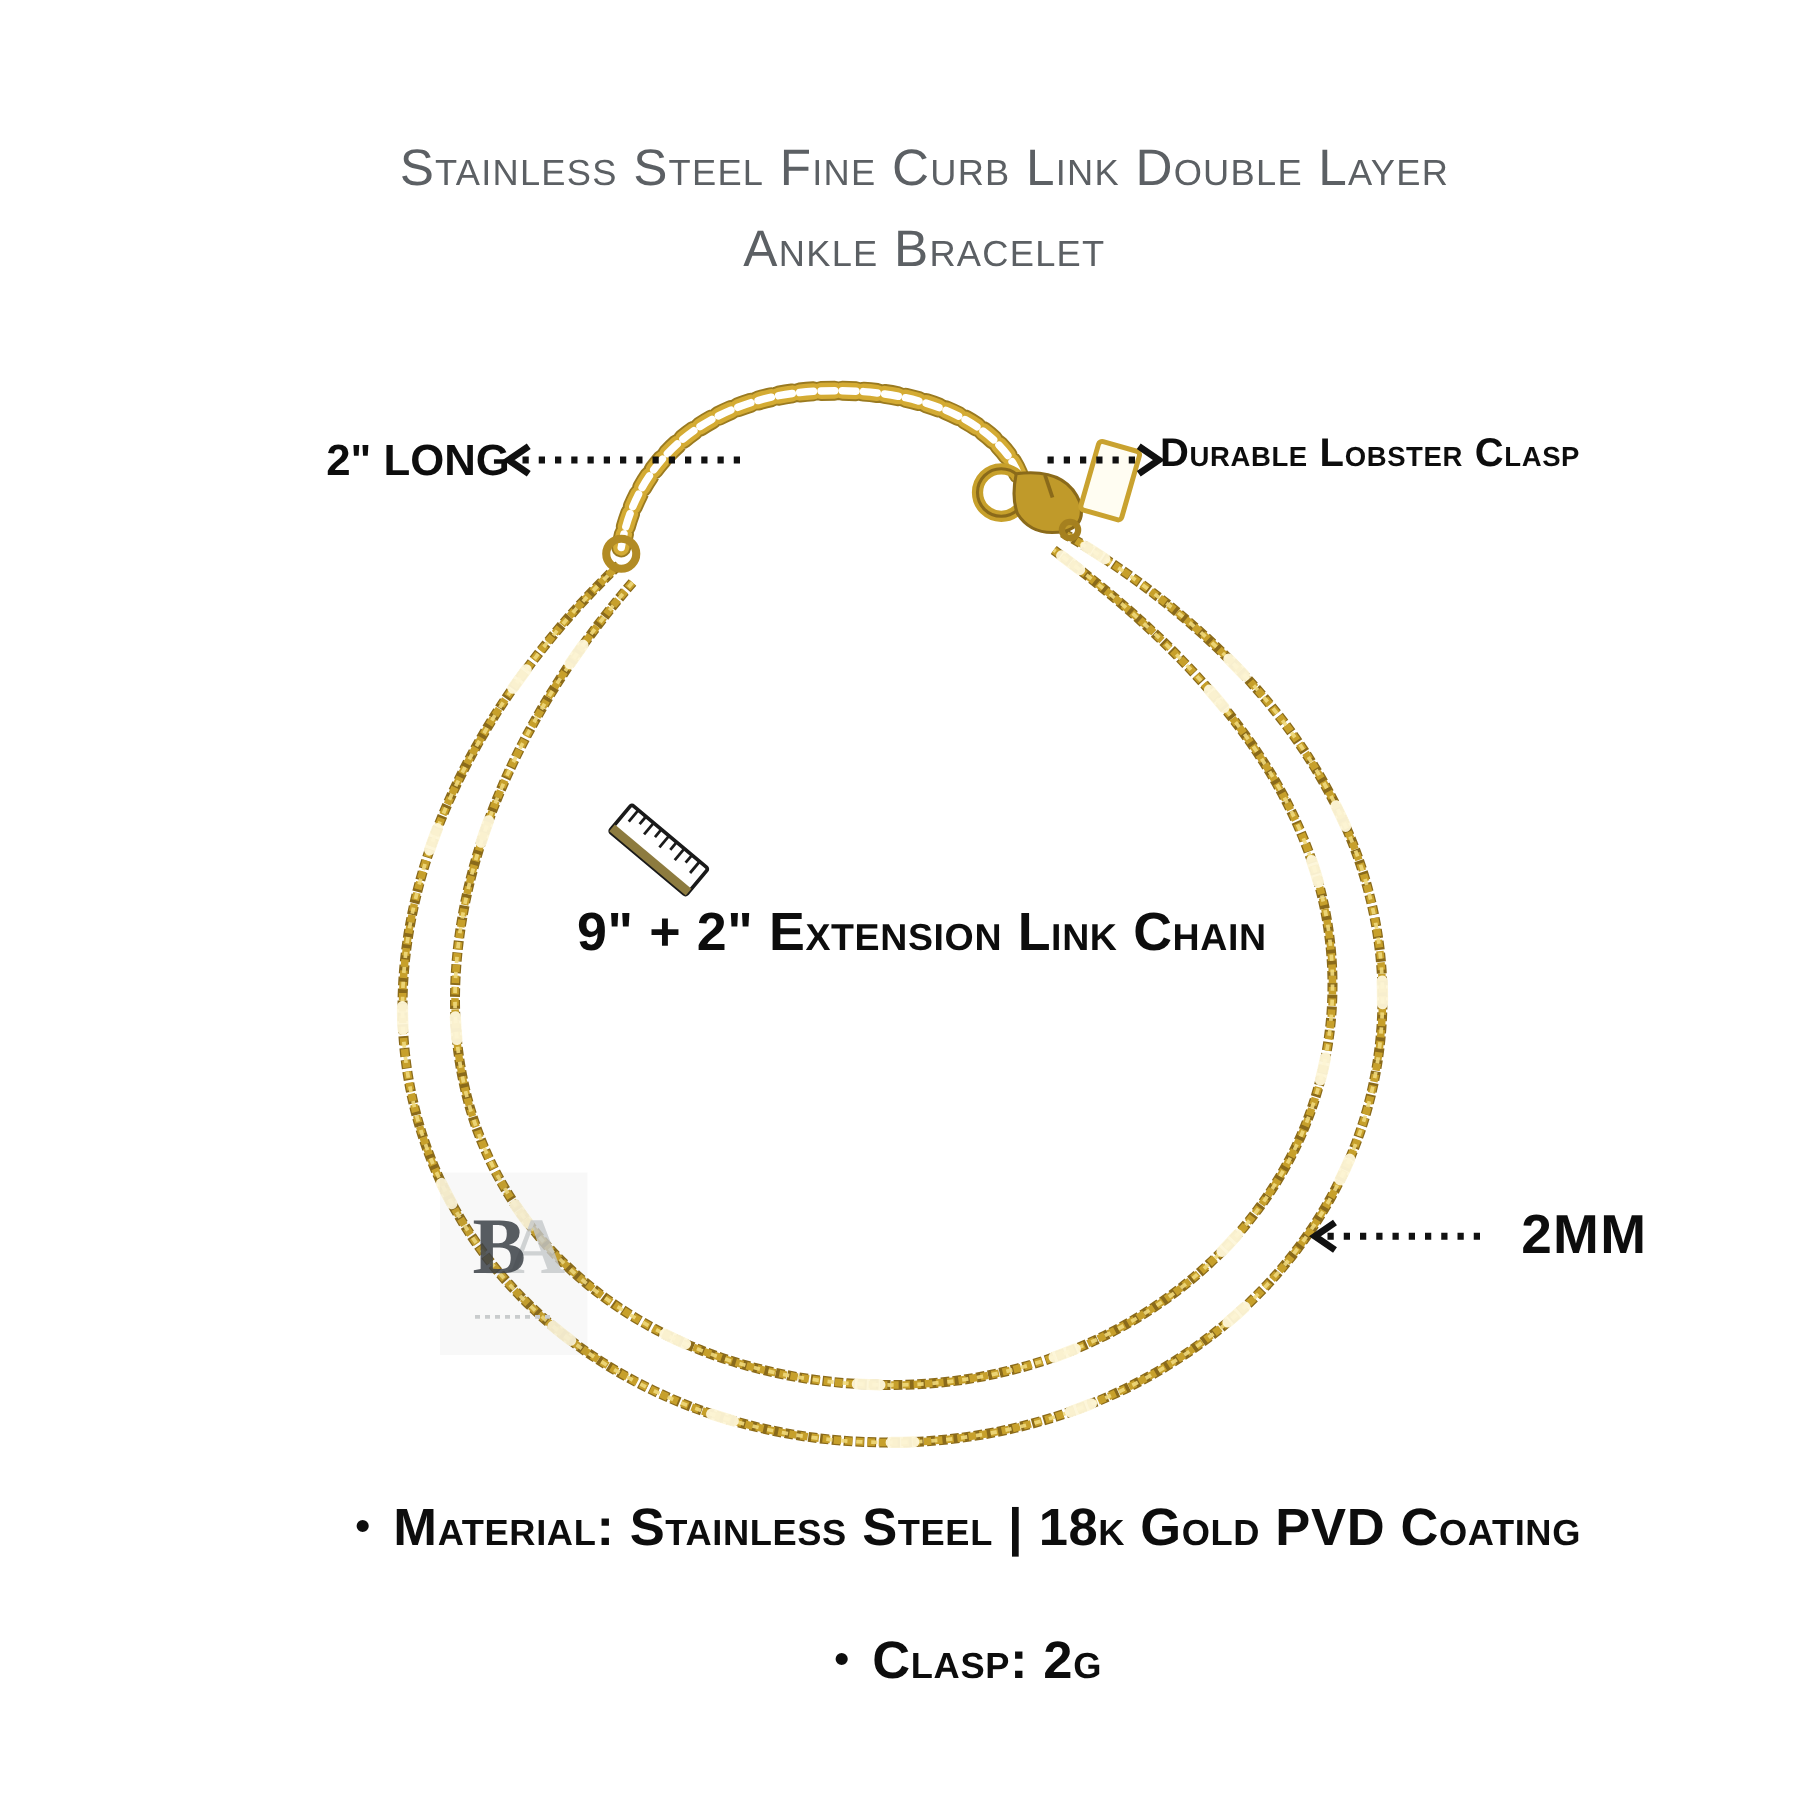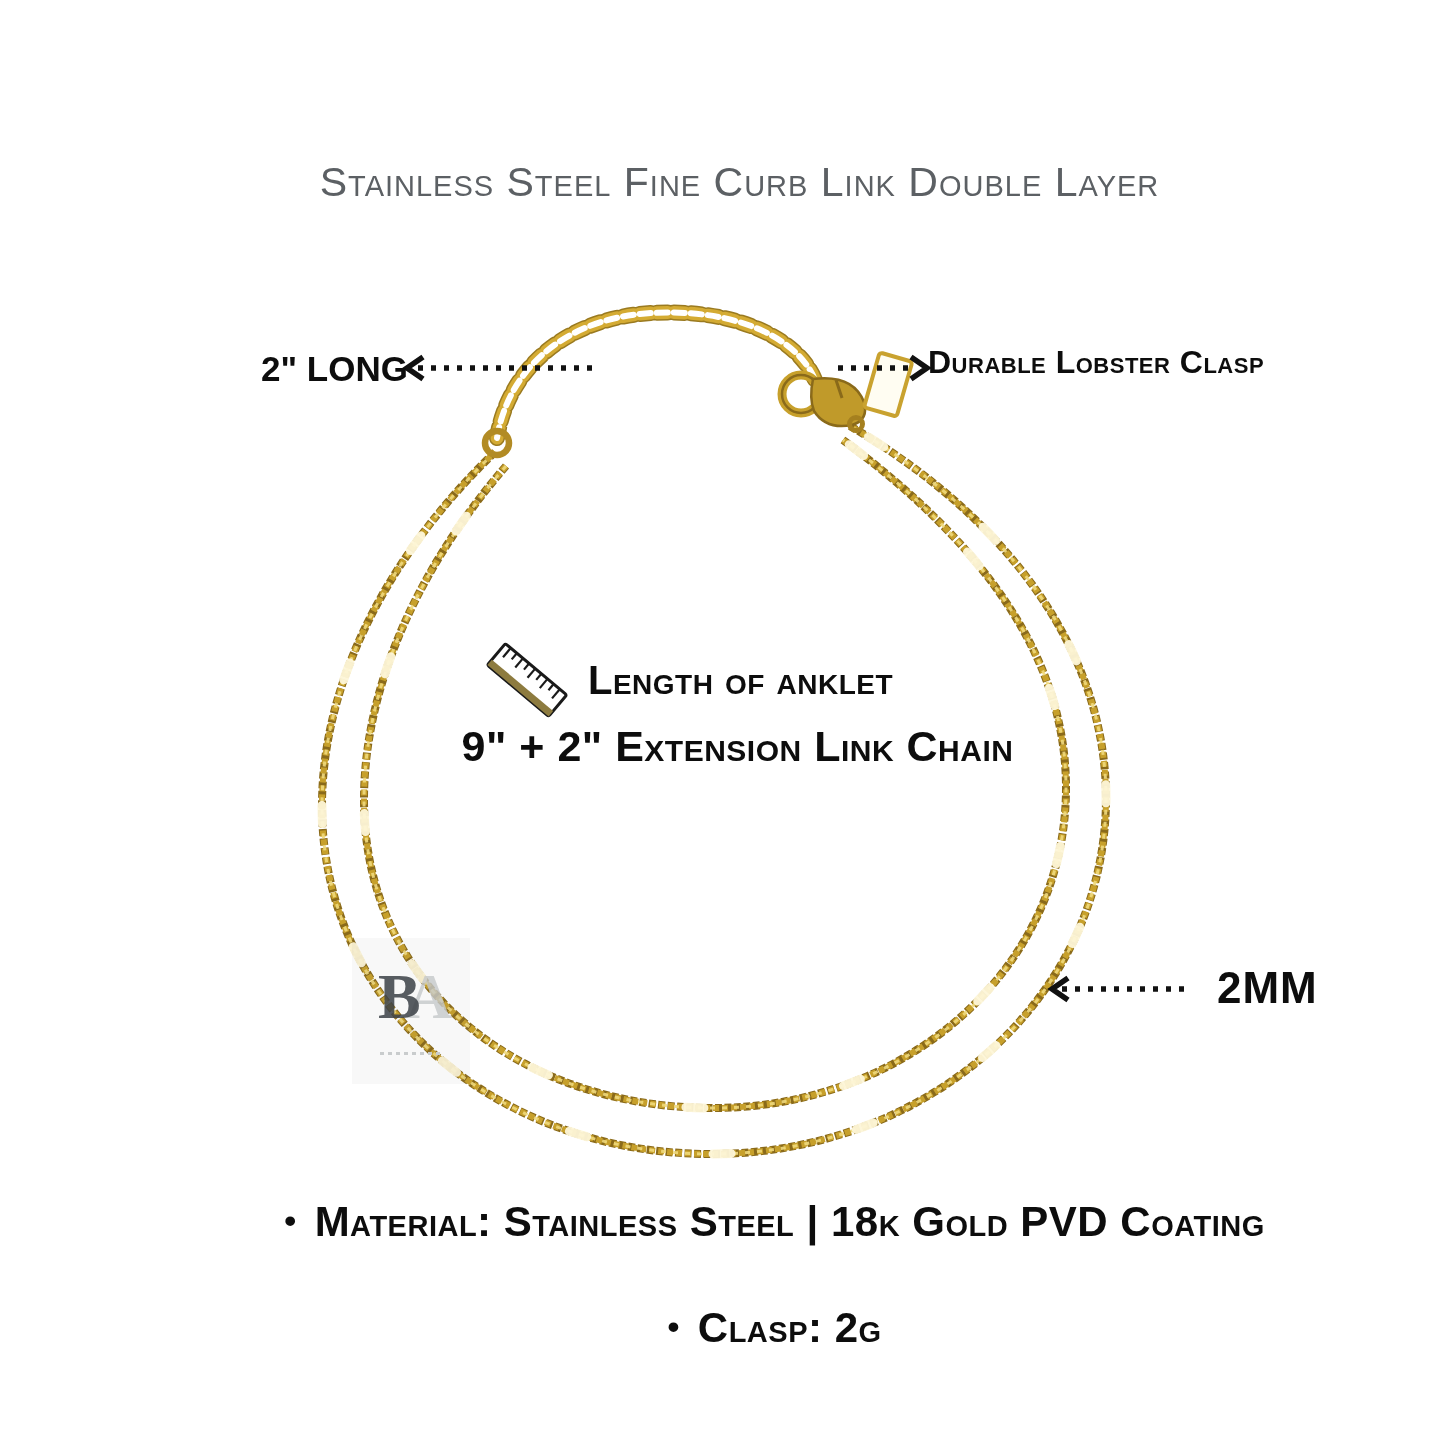--- a/index.html
+++ b/index.html
@@ -6,21 +6,21 @@
   body{
     width:1445px;height:1445px;position:relative;overflow:hidden;
     background:#ffffff;
     font-family:"Liberation Sans", sans-serif;
     color:#0d0d0d;
   }
   .abs{position:absolute;}
   .sc{font-variant:small-caps;}
   
   .title-block{top:110px;left:0;width:100%;text-align:center;padding-left:34px;box-sizing:border-box;}
-  .title-line{font-size:41px;font-weight:400;color:#5c6064;letter-spacing:1px;line-height:1.2;margin-top:48px;}
+  .title-line{font-size:41px;font-weight:400;color:#5c6064;letter-spacing:1px;line-height:1.2;}
   .title-line + .title-line{margin-top:16px;}
   
   .callout{font-weight:600;color:#0d0d0d;white-space:nowrap;}
   .callout-extension{left:261px;top:349px;font-size:35px;}
   .callout-clasp{left:928px;top:344px;font-size:32px;letter-spacing:.5px;}
   .callout-thickness{left:1217px;top:963px;font-size:44px;letter-spacing:1px;}
   
   .length-row{left:482px;top:640px;display:flex;align-items:center;gap:16px;}
   .length-heading{font-size:40px;font-weight:600;letter-spacing:.5px;}
   .length-detail{top:722px;left:0;width:100%;text-align:center;padding-left:30px;box-sizing:border-box;
@@ -97,20 +97,21 @@
 <div class="abs watermark">
   <div class="wm-letters">
     <span class="wm-a">A</span>
     <span class="wm-b">B</span>
   </div>
   <div class="wm-line"></div>
 </div>
 
 <div class="abs title-block">
   <div class="title-line sc">Stainless Steel Fine Curb Link Double Layer</div>
+  <div class="title-line sc">Ankle Bracelet</div>
 </div>
 
 <div class="abs callout callout-extension sc">2" LONG</div>
 
 <div class="abs callout callout-clasp sc">Durable Lobster Clasp</div>
 
 <div class="abs callout callout-thickness sc">2MM</div>
 
 <div class="abs length-row">
   <svg width="90" height="80" viewBox="0 0 90 80">
@@ -123,21 +124,20 @@
         <line x1="-17" y1="-14" x2="-17" y2="-2"></line>
         <line x1="-9" y1="-14" x2="-9" y2="-6"></line>
         <line x1="-1" y1="-14" x2="-1" y2="-2"></line>
         <line x1="7" y1="-14" x2="7" y2="-6"></line>
         <line x1="15" y1="-14" x2="15" y2="-2"></line>
         <line x1="23" y1="-14" x2="23" y2="-6"></line>
         <line x1="31" y1="-14" x2="31" y2="-2"></line>
       </g>
     </g>
   </svg>
-  <div class="length-heading sc">Length of anklet</div>
 </div>
 
 <div class="abs length-detail sc">9" + 2" Extension Link Chain</div>
 
 <div class="abs specs">
   <div class="spec-line sc">
     <span class="spec-bullet">•</span><span>Material: Stainless Steel | 18k Gold PVD Coating</span>
   </div>
   <div class="spec-line sc">
     <span class="spec-bullet">•</span><span>Clasp: 2g</span>

